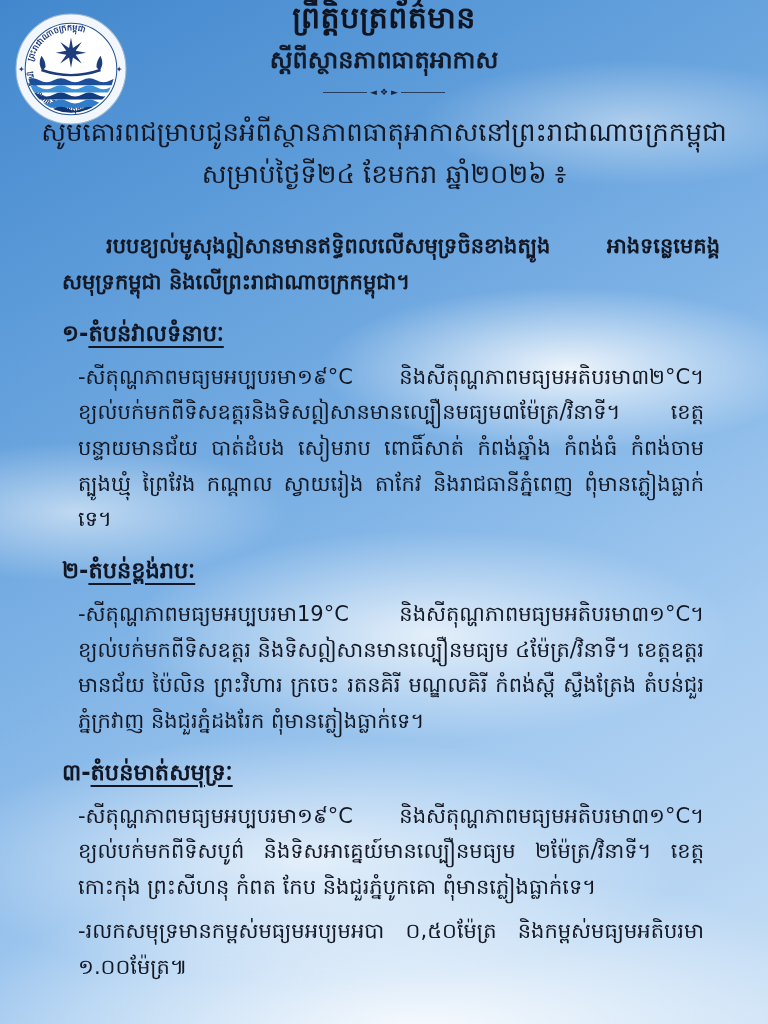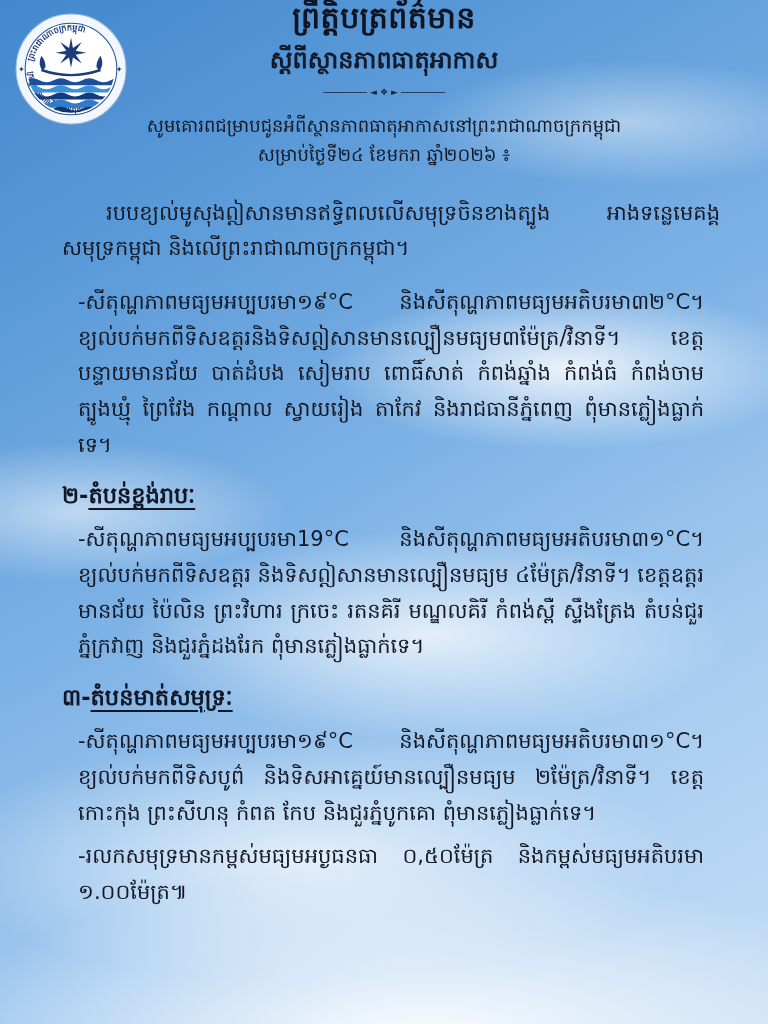--- a/index.html
+++ b/index.html
@@ -17,23 +17,23 @@
       radial-gradient(ellipse 520px 170px at 40% 84%, rgba(255,255,255,.7), rgba(255,255,255,0) 72%),
       radial-gradient(ellipse 640px 220px at 55% 101%, rgba(255,255,255,.9), rgba(255,255,255,0) 75%),
       linear-gradient(150deg,#4287cd 0%,#5c9bd9 22%,#7fb3e6 48%,#a5cbf0 72%,#c6def5 100%);
   }
   .logo{position:absolute;top:13px;left:15px;width:112px;height:112px;}
   .header{text-align:center;}
   .title{font-size:30px;font-weight:bold;color:#0f1420;letter-spacing:.5px;line-height:1.2;}
   .subtitle{font-size:24px;font-weight:bold;color:#131a2a;margin-top:9px;}
   .ornament{display:flex;align-items:center;justify-content:center;gap:3px;margin-top:7px;color:#1a2238;font-size:9px;}
   .orn-line{width:44px;height:1px;background:rgba(24,32,54,.75);}
-  .greeting{text-align:center;font-size:18px;line-height:1.6;margin-top:15px;color:#141824;}
+  .greeting{text-align:center;font-size:26px;line-height:1.6;margin-top:15px;color:#141824;}
   .content{padding:0 48px 0 62px;}
-  .p-intro{text-align:justify;text-indent:44px;font-size:21px;line-height:1.7;margin:26px 0 0;}
+  .p-intro{text-align:justify;text-indent:44px;font-size:21px;line-height:1.7;margin:34px 0 0;font-weight:bold;}
   .section{margin-top:18px;}
   .section-h{font-size:22.5px;font-weight:bold;color:#121726;}
   .section-h .st{text-decoration:underline;text-underline-offset:5px;text-decoration-thickness:2px;}
   .p-body{text-align:justify;font-size:21px;line-height:1.7;margin:8px 16px 0;}
 </style>
 </head>
 <body>
 
 <div class="page">
 
@@ -81,32 +81,35 @@
     <div class="greeting">
       <div>សូមគោរពជម្រាបជូនអំពីស្ថានភាពធាតុអាកាសនៅព្រះរាជាណាចក្រកម្ពុជា</div>
       <div>សម្រាប់ថ្ងៃទី២៤ ខែមករា ឆ្នាំ២០២៦ ៖</div>
     </div>
   </div>
 
   <div class="content">
     <p class="p-intro">របបខ្យល់មូសុងឦសានមានឥទ្ធិពលលើសមុទ្រចិនខាងត្បូង អាងទន្លេមេគង្គ សមុទ្រកម្ពុជា និងលើព្រះរាជាណាចក្រកម្ពុជា។</p>
 
     <div class="section">
+      <div class="section-h">
+        <span>១-</span><span class="st">តំបន់វាលទំនាបៈ</span>
+      </div>
       <p class="p-body">-សីតុណ្ហភាពមធ្យមអប្បបរមា១៩°C និងសីតុណ្ហភាពមធ្យមអតិបរមា៣២°C។ ខ្យល់បក់មកពីទិសឧត្តរនិងទិសឦសានមានល្បឿនមធ្យម៣ម៉ែត្រ/វិនាទី។ ខេត្តបន្ទាយមានជ័យ បាត់ដំបង សៀមរាប ពោធិ៍សាត់ កំពង់ឆ្នាំង កំពង់ធំ កំពង់ចាម ត្បូងឃ្មុំ ព្រៃវែង កណ្តាល ស្វាយរៀង តាកែវ និងរាជធានីភ្នំពេញ ពុំមានភ្លៀងធ្លាក់ទេ។</p>
     </div>
 
     <div class="section">
       <div class="section-h">
         <span>២-</span><span class="st">តំបន់ខ្ពង់រាបៈ</span>
       </div>
       <p class="p-body">-សីតុណ្ហភាពមធ្យមអប្បបរមា19°C និងសីតុណ្ហភាពមធ្យមអតិបរមា៣១°C។ ខ្យល់បក់មកពីទិសឧត្តរ និងទិសឦសានមានល្បឿនមធ្យម ៤ម៉ែត្រ/វិនាទី។ ខេត្តឧត្តរមានជ័យ ប៉ៃលិន ព្រះវិហារ ក្រចេះ រតនគិរី មណ្ឌលគិរី កំពង់ស្ពឺ ស្ទឹងត្រែង តំបន់ជួរភ្នំក្រវាញ និងជួរភ្នំដងរែក ពុំមានភ្លៀងធ្លាក់ទេ។</p>
     </div>
 
     <div class="section">
       <div class="section-h">
         <span>៣-</span><span class="st">តំបន់មាត់សមុទ្រៈ</span>
       </div>
       <p class="p-body">-សីតុណ្ហភាពមធ្យមអប្បបរមា១៩°C និងសីតុណ្ហភាពមធ្យមអតិបរមា៣១°C។ ខ្យល់បក់មកពីទិសបូព៌ និងទិសអាគ្នេយ៍មានល្បឿនមធ្យម ២ម៉ែត្រ/វិនាទី។ ខេត្តកោះកុង ព្រះសីហនុ កំពត កែប និងជួរភ្នំបូកគោ ពុំមានភ្លៀងធ្លាក់ទេ។</p>
-      <p class="p-body">-រលកសមុទ្រមានកម្ពស់មធ្យមអប្ងធនធា ០,៥០ម៉ែត្រ និងកម្ពស់មធ្យមអតិបរមា ១.០០ម៉ែត្រ៕</p>
+      <p class="p-body">-រលកសមុទ្រមានកម្ពស់មធ្យមអប្យមអបា ០,៥០ម៉ែត្រ និងកម្ពស់មធ្យមអតិបរមា ១.០០ម៉ែត្រ៕</p>
     </div>
   </div>
 
 </div>
 
 </body></html>

